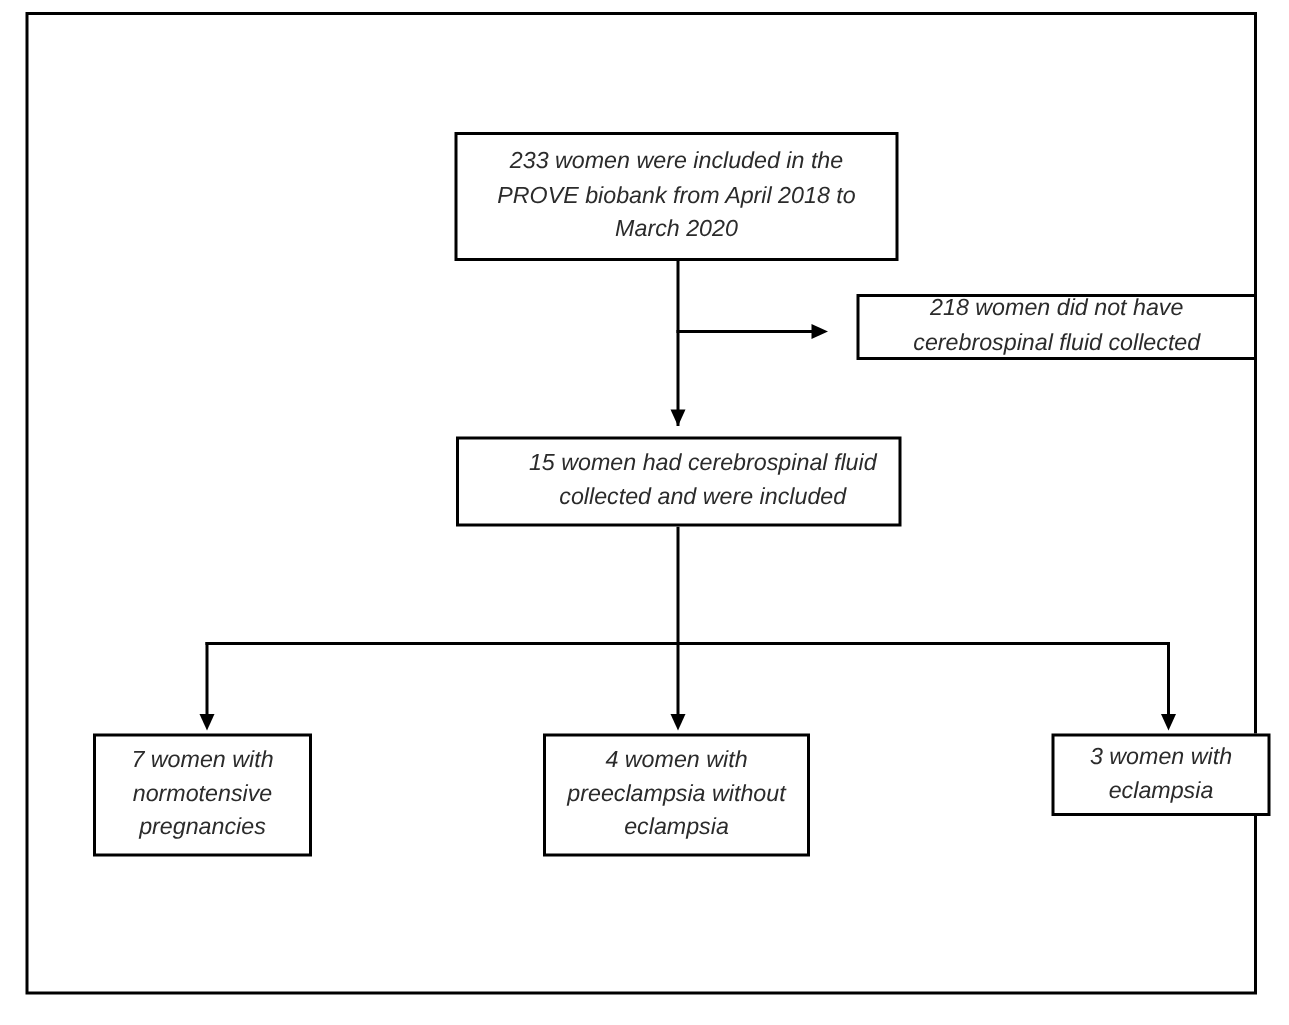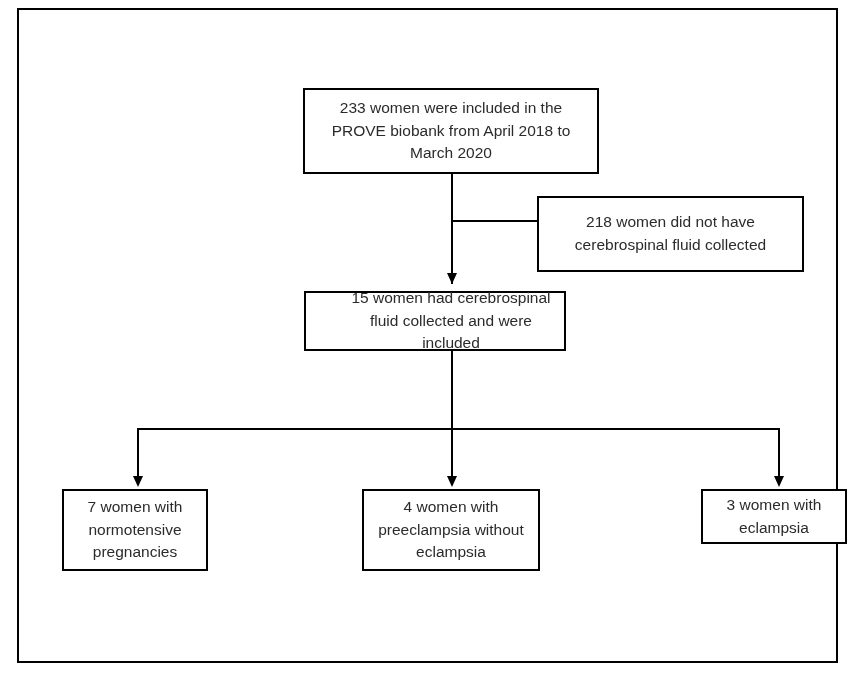--- a/index.html
+++ b/index.html
@@ -20,41 +20,42 @@
   }
   #frame {
     position: absolute;
     left: 17px;
     top: 8px;
     width: 821px;
     height: 655px;
     box-sizing: border-box;
     border: 2px solid #000000;
     background: #ffffff;
+    font-style: italic;
   }
   .node {
     position: absolute;
     box-sizing: border-box;
     border: 2px solid #000000;
     background: #ffffff;
     display: flex;
     align-items: center;
     justify-content: center;
     text-align: center;
     color: #2b2b2b;
     font-size: 15.5px;
     line-height: 1.48;
     padding: 2px 6px;
     white-space: pre-line;
     z-index: 3;
   }
   
   #node-source   { left: 284px; top: 78px;  width: 296px; height: 86px; }
-  #node-excluded { left: 518px; top: 186px; width: 267px; height: 76px; }
-  #node-included { left: 285px; top: 281px; width: 262px; height: 60px; padding-left: 38px; }
+  #node-excluded { left: 552px; top: 186px; width: 267px; height: 44px; }
+  #node-included { left: 285px; top: 281px; width: 297px; height: 60px; padding-left: 38px; }
   #node-group-normotensive { left: 43px;  top: 479px; width: 146px; height: 82px; }
   #node-group-preeclampsia { left: 343px; top: 479px; width: 178px; height: 82px; text-align: center; }
   #node-group-eclampsia    { left: 682px; top: 479px; width: 146px; height: 55px; }
 
   
   .vline, .hline {
     position: absolute;
     background: #000000;
     z-index: 1;
   }

